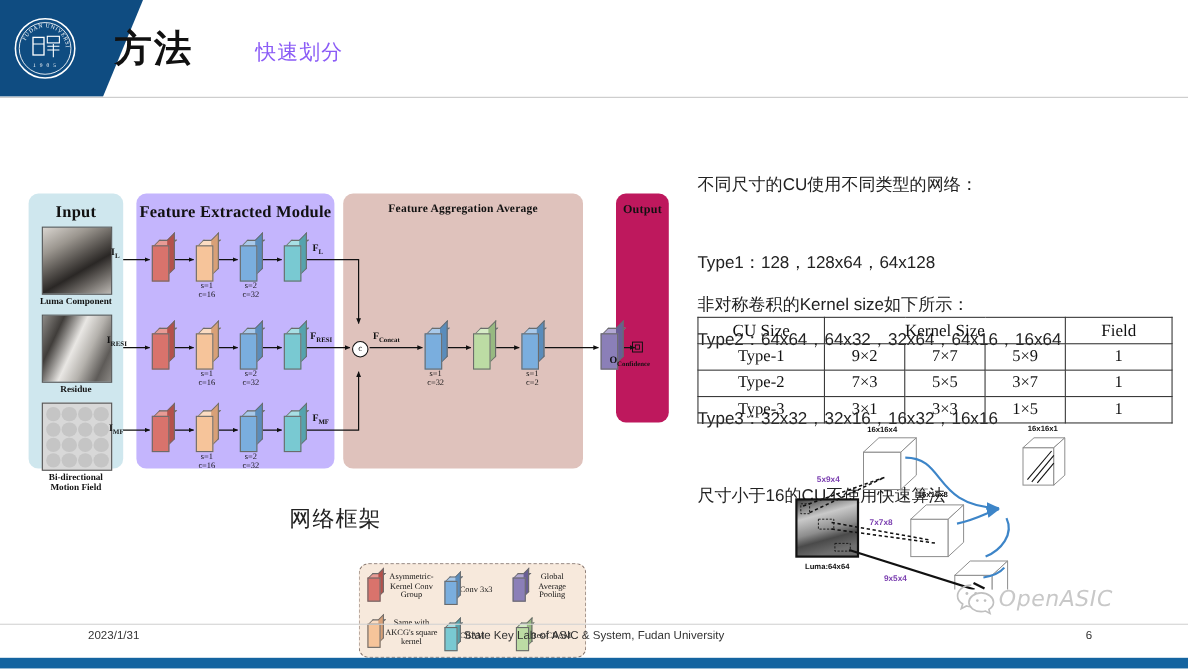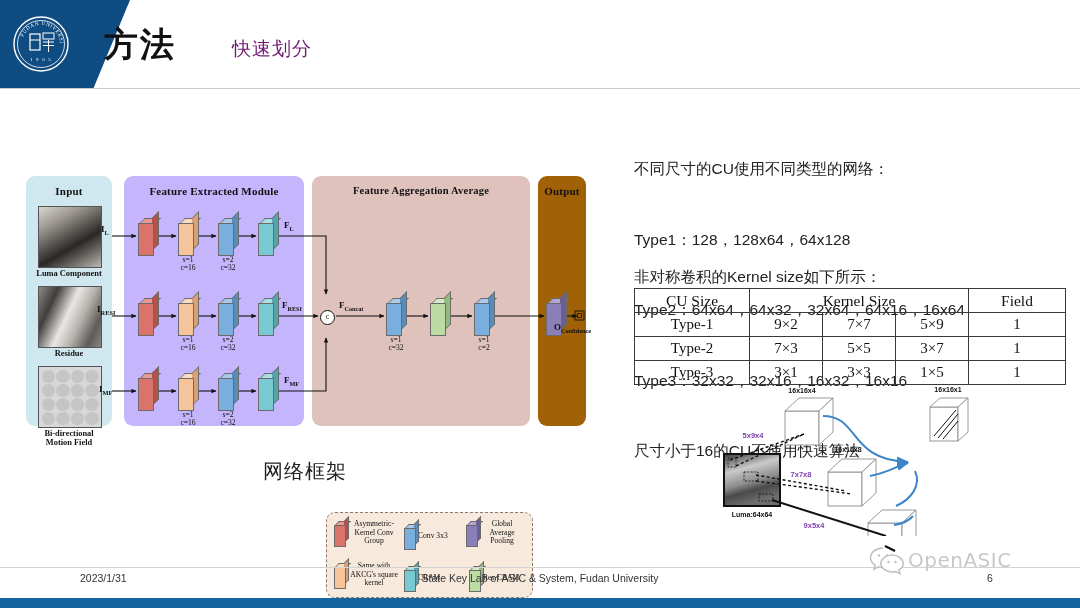--- a/index.html
+++ b/index.html
@@ -14,21 +14,21 @@
 
   
   .header{position:absolute;left:0;top:0;width:1080px;height:88px;}
   .hdr-shape{position:absolute;left:0;top:0;width:130px;height:88px;
     background:#0f4c81;
     clip-path:polygon(0 0,100% 0,72% 100%,0 100%);}
   .hdr-rule{position:absolute;left:0;top:88px;width:1080px;height:1px;background:#c9c9c9;}
   .logo{position:absolute;left:11px;top:14px;width:60px;height:60px;}
   .title-main{position:absolute;left:104px;top:22px;font-size:34px;font-weight:bold;
     color:#111;letter-spacing:2px;line-height:44px;}
-  .title-sub{position:absolute;left:232px;top:34px;font-size:19px;color:#701a75;
+  .title-sub{position:absolute;left:232px;top:34px;font-size:19px;color:#8b5cf6;
     letter-spacing:1px;line-height:30px;}
 
   
   .rtext{position:absolute;left:634px;top:110px;width:440px;
     font-size:15.5px;color:#222;line-height:23.5px;white-space:pre;}
   .rtext .line{white-space:pre;}
   .rtext2{position:absolute;left:634px;top:267px;font-size:15.5px;color:#222;}
 
   
   .ktable{position:absolute;left:634px;top:288px;width:432px;border-collapse:collapse;
@@ -36,24 +36,24 @@
   .ktable td,.ktable th{border:1px solid #3a3a3a;text-align:center;padding:1px 2px;
     font-weight:normal;height:21px;}
   .ktable thead th{font-size:15.5px;}
 
   
   .netfig{position:absolute;left:26px;top:176px;width:560px;height:250px;}
   .panel{position:absolute;border-radius:9px;}
   .p-input{left:0;top:0;width:86px;height:250px;background:#cfe7ee;}
   .p-fem{left:98px;top:0;width:180px;height:250px;background:#c4b5fd;}
   .p-fam{left:286px;top:0;width:218px;height:250px;background:#dfc2bc;}
-  .p-out{left:512px;top:0;width:48px;height:250px;background:#a16207;}
+  .p-out{left:534px;top:0;width:48px;height:208px;background:#be185d;}
   .ptitle{position:absolute;width:100%;text-align:center;top:9px;
     font-family:"Liberation Serif","DejaVu Serif",serif;
-    font-weight:bold;font-size:11px;color:#111;letter-spacing:.2px;}
+    font-weight:bold;font-size:15px;color:#111;letter-spacing:.2px;}
   .p-fam .ptitle{font-size:10.5px;}
   .p-out .ptitle{font-size:11px;}
 
   .thumb{position:absolute;left:12px;width:62px;height:60px;border:1px solid #555;}
   .th1{top:30px;background:linear-gradient(150deg,#d9d5d0 0%,#9b968f 26%,#55514d 48%,#2a2725 62%,#6e6a66 80%,#bdb9b4 100%);}
   .th2{top:110px;background:linear-gradient(115deg,#8d8a86 0%,#403d3a 22%,#e9e7e4 46%,#b5b2ad 64%,#5e5b58 84%,#8b8884 100%);}
   .th3{top:190px;background:#d8d8d8;}
   .mf-grid{position:absolute;inset:0;display:grid;grid-template-columns:repeat(4,1fr);
     grid-template-rows:repeat(4,1fr);padding:2px;box-sizing:border-box;}
   .mf-grid i{background:#c5c5c5;border-radius:50%;display:block;margin:0.5px;}
@@ -112,21 +112,21 @@
   
   .illus{position:absolute;left:700px;top:376px;width:380px;height:160px;}
 
   
   .footer-rule{position:absolute;left:0;top:567px;width:1080px;height:1px;background:#d3d3d3;}
   .f-date{position:absolute;left:80px;top:572px;font-size:10.5px;color:#333;}
   .f-center{position:absolute;left:0;top:572px;width:1080px;text-align:center;
     font-size:10.5px;color:#333;}
   .f-page{position:absolute;left:975px;top:572px;width:30px;text-align:center;
     font-size:10.5px;color:#333;}
-  .brand{position:absolute;left:868px;top:544px;width:150px;height:40px;}
+  .brand{position:absolute;left:868px;top:528px;width:150px;height:40px;font-style:italic;}
   .brand-txt{position:absolute;left:40px;top:4px;font-size:20px;color:#c8c8c8;
     letter-spacing:.5px;font-family:"DejaVu Sans",sans-serif;}
   .bottom-bar{position:absolute;left:0;top:598px;width:1080px;height:10px;background:#1464a0;}
 </style>
 </head>
 <body>
 
 <div class="slide">
 
   <div class="header">

